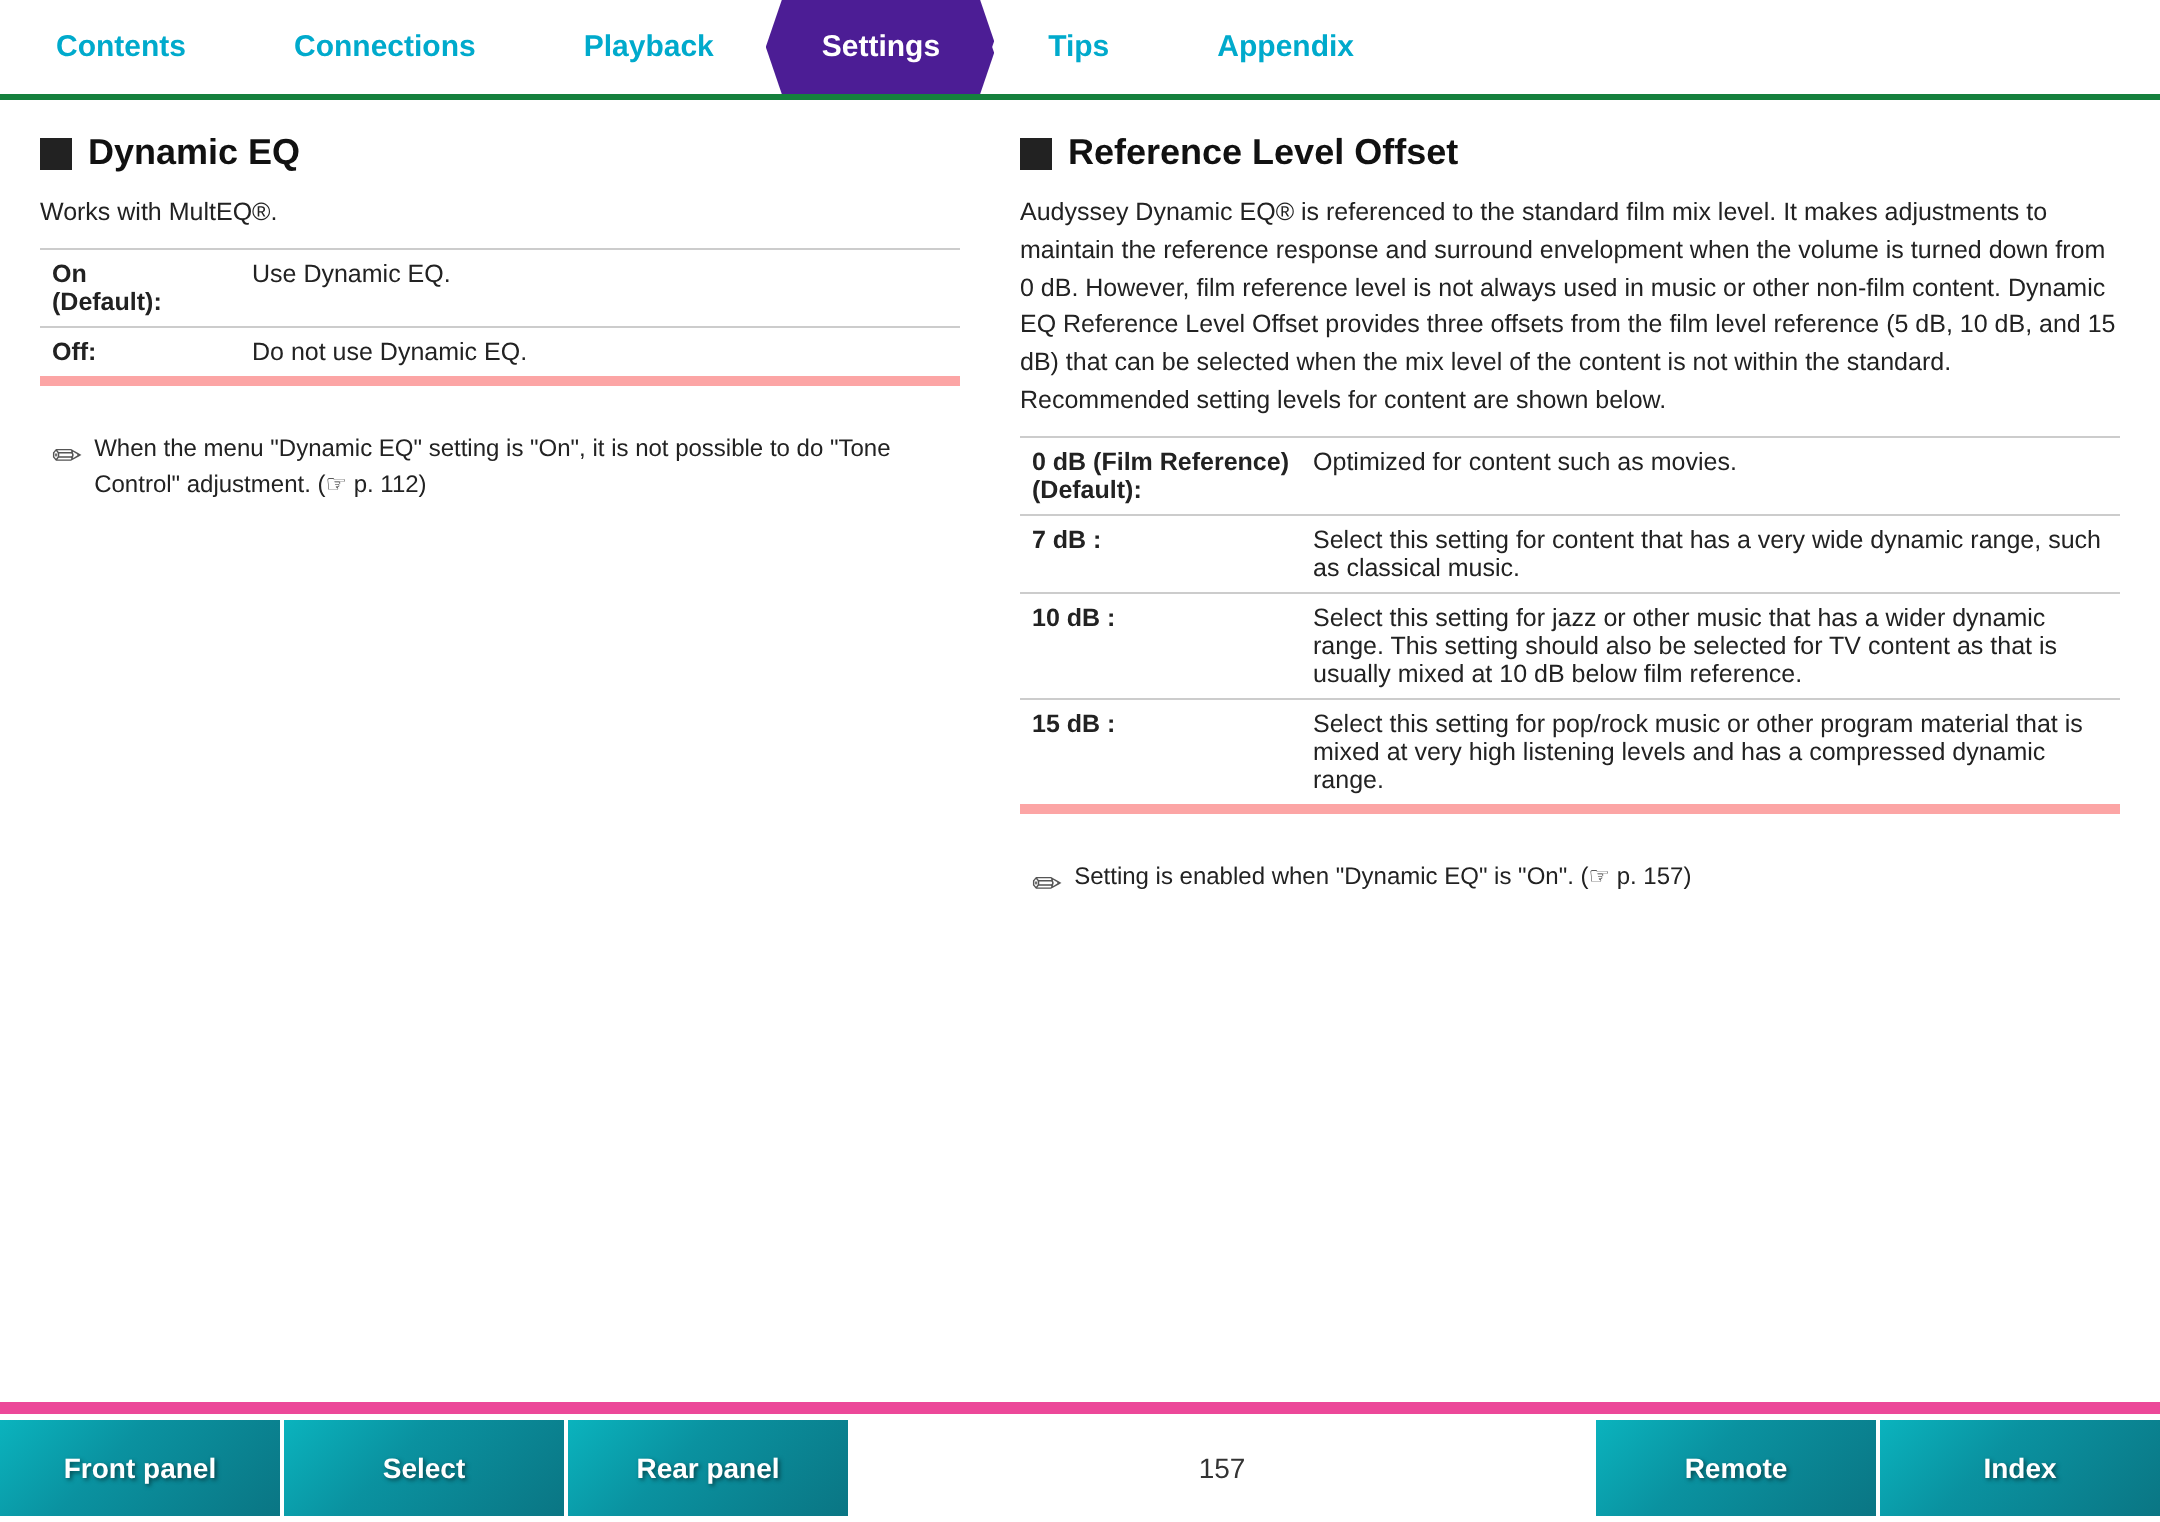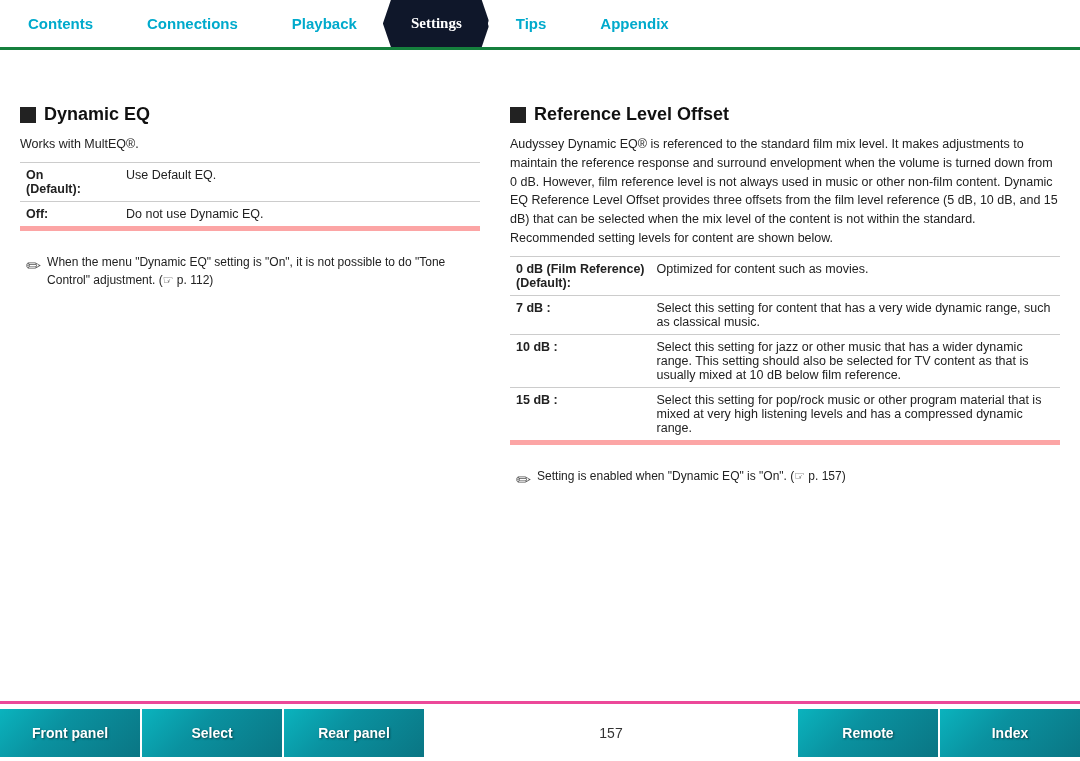--- a/index.html
+++ b/index.html
@@ -32,23 +32,22 @@
       cursor: pointer;
       position: relative;
       text-decoration: none;
       clip-path: polygon(8px 0%, calc(100% - 8px) 0%, 100% 50%, calc(100% - 8px) 100%, 8px 100%, 0% 50%);
       background: #fff;
     }
     .tab:not(:first-child) {
       margin-left: -2px;
     }
     .tab.active {
-      background: #0f172a;
+      background: #4c1d95;
       color: #fff;
-      font-family: Liberation Serif, serif;
     }
 
     
     .main-content {
       display: flex;
       height: calc(761px - 50px - 60px);
       padding: 16px 20px 10px 20px;
       gap: 30px;
     }
 
@@ -64,21 +63,20 @@
     }
 
     
     .section-title {
       display: flex;
       align-items: center;
       font-size: 18px;
       font-weight: bold;
       margin-bottom: 10px;
       color: #111;
-      margin-top: 38px;
     }
     .section-title::before {
       content: '';
       display: inline-block;
       width: 16px;
       height: 16px;
       background: #222;
       margin-right: 8px;
       flex-shrink: 0;
     }
@@ -137,21 +135,21 @@
     }
 
     
     .bottom-nav {
       display: flex;
       align-items: center;
       justify-content: space-between;
       height: 60px;
       padding: 6px 0;
       background: #fff;
-      border-top: 3px solid #ec4899;
+      border-top: 6px solid #ec4899;
     }
     .bottom-nav-left {
       display: flex;
       gap: 2px;
       padding-left: 0px;
     }
     .bottom-nav-right {
       display: flex;
       gap: 2px;
       padding-right: 0px;
@@ -203,21 +201,21 @@
 <div class="main-content">
 
   <div class="left-col">
     <h2 class="section-title">Dynamic EQ</h2>
     <p class="description">Works with MultEQ®.</p>
 
     <table class="settings-table">
       <tbody id="left-table-body">
       <tr>
             <td class="label-cell">On<br>(Default):</td>
-            <td class="value-cell">Use Default EQ.</td>
+            <td class="value-cell">Use Dynamic EQ.</td>
           </tr>
           <tr>
             <td class="label-cell">Off:</td>
             <td class="value-cell">Do not use Dynamic EQ.</td>
           </tr>
         </tbody>
     </table>
 
     <div class="note-box">
       <span class="note-icon">✏</span>

